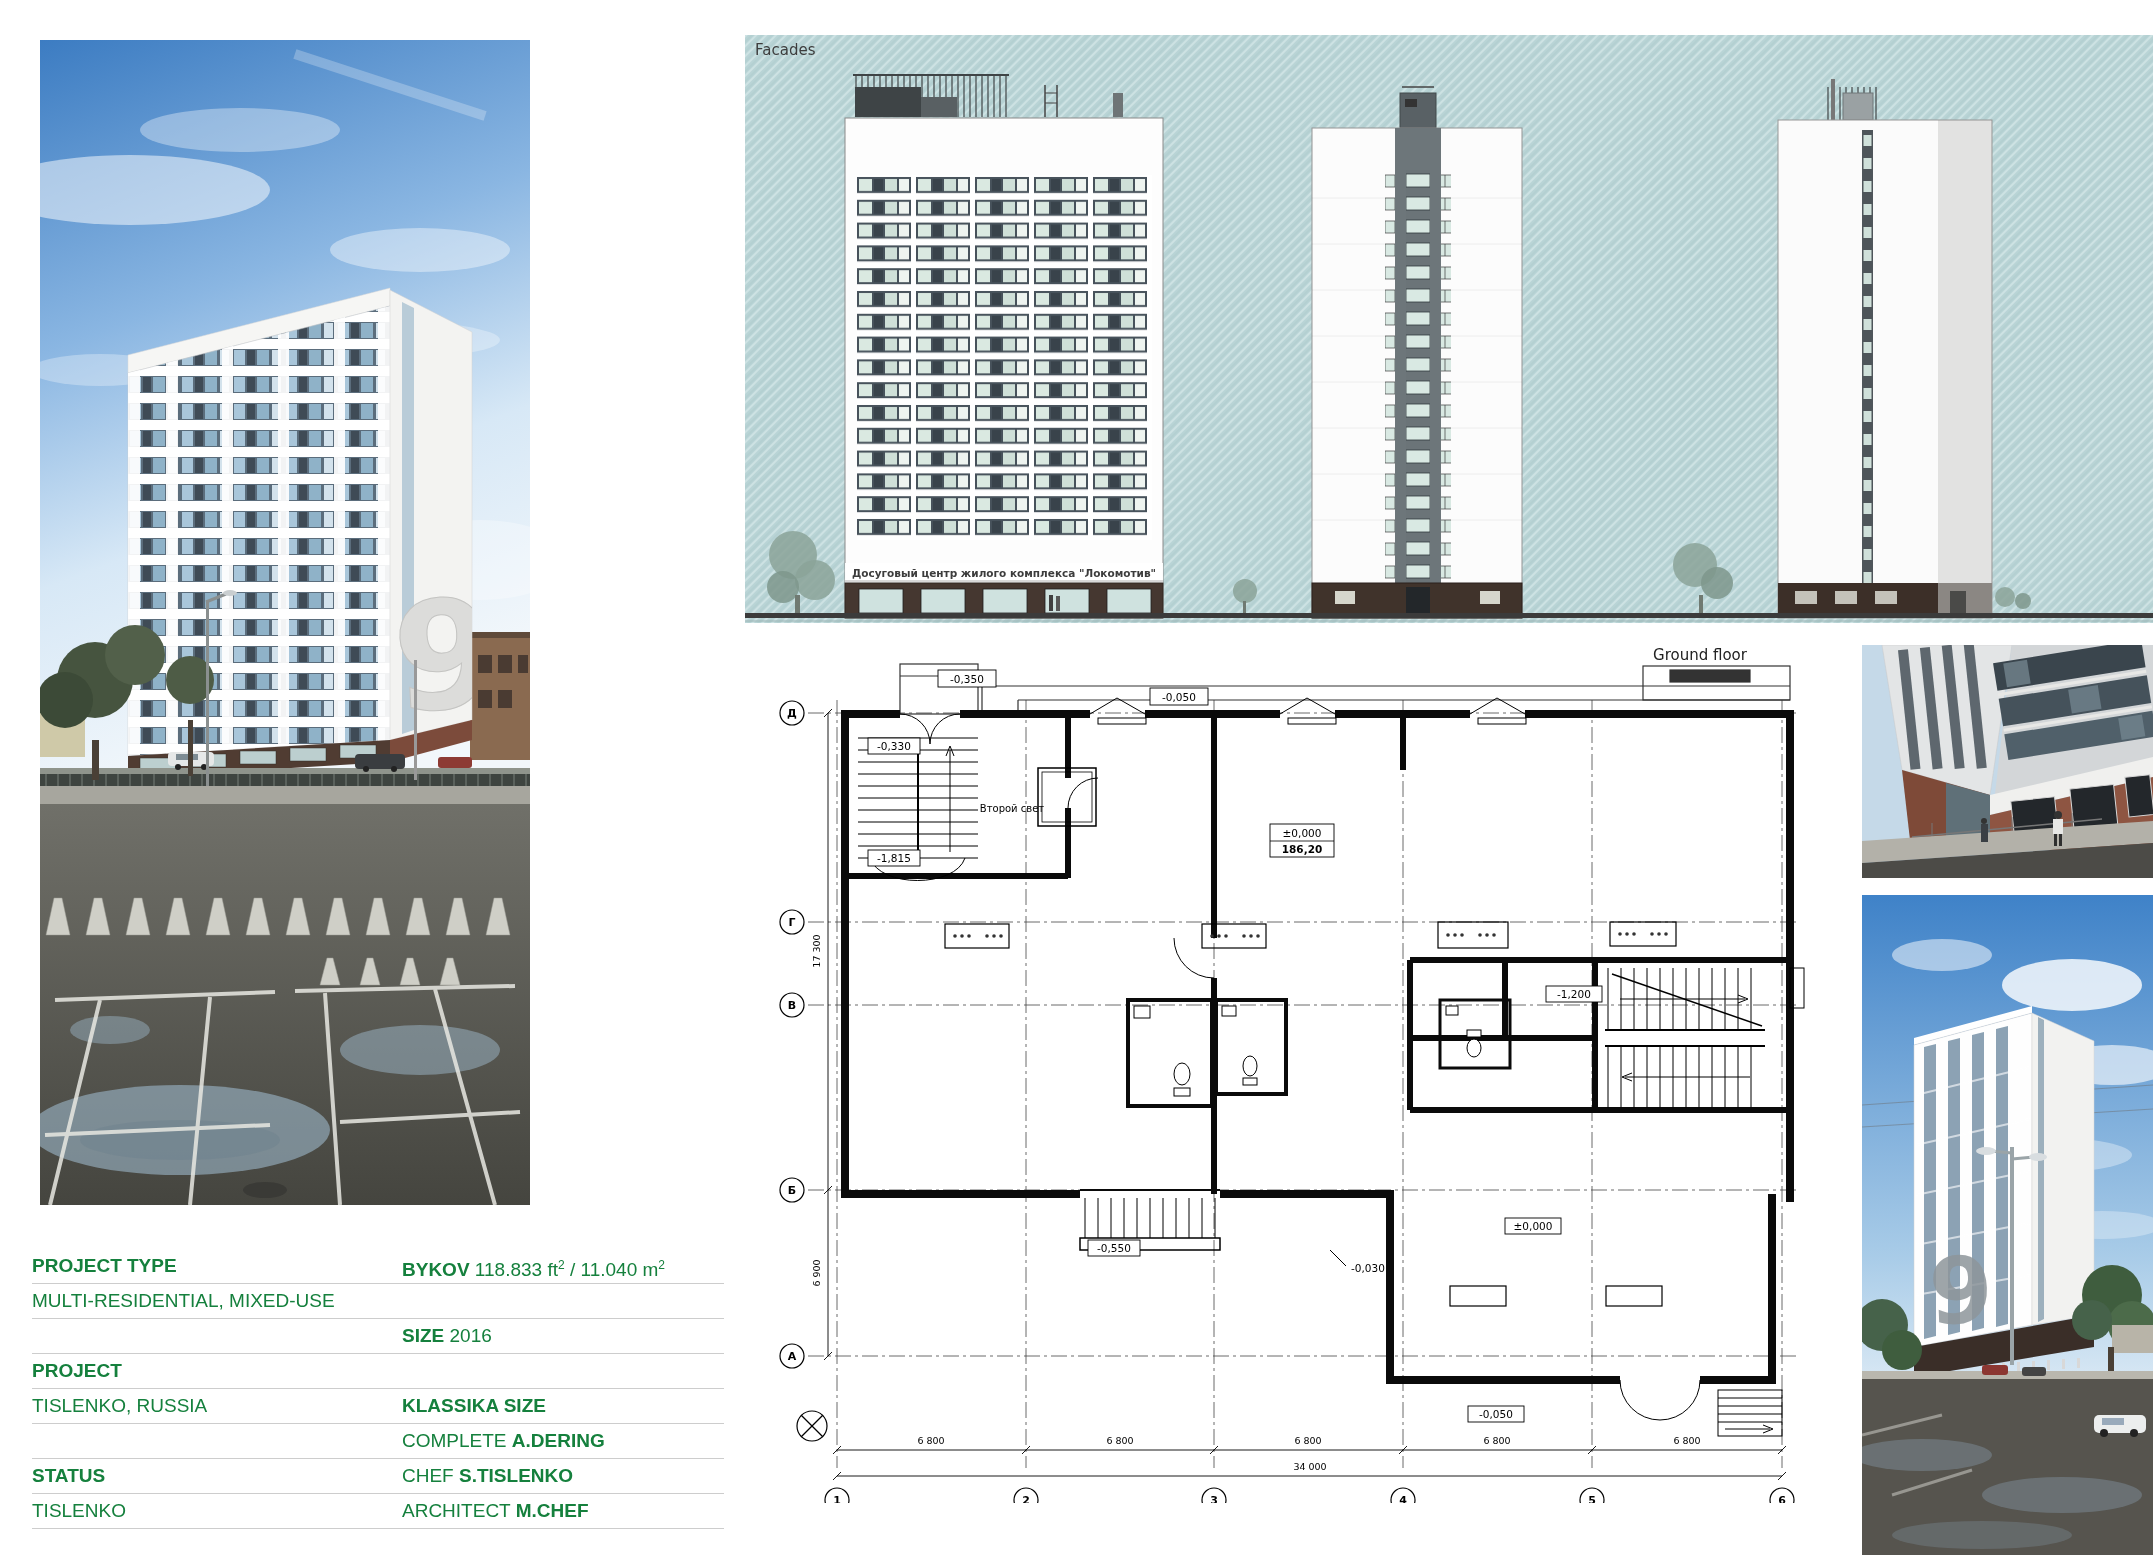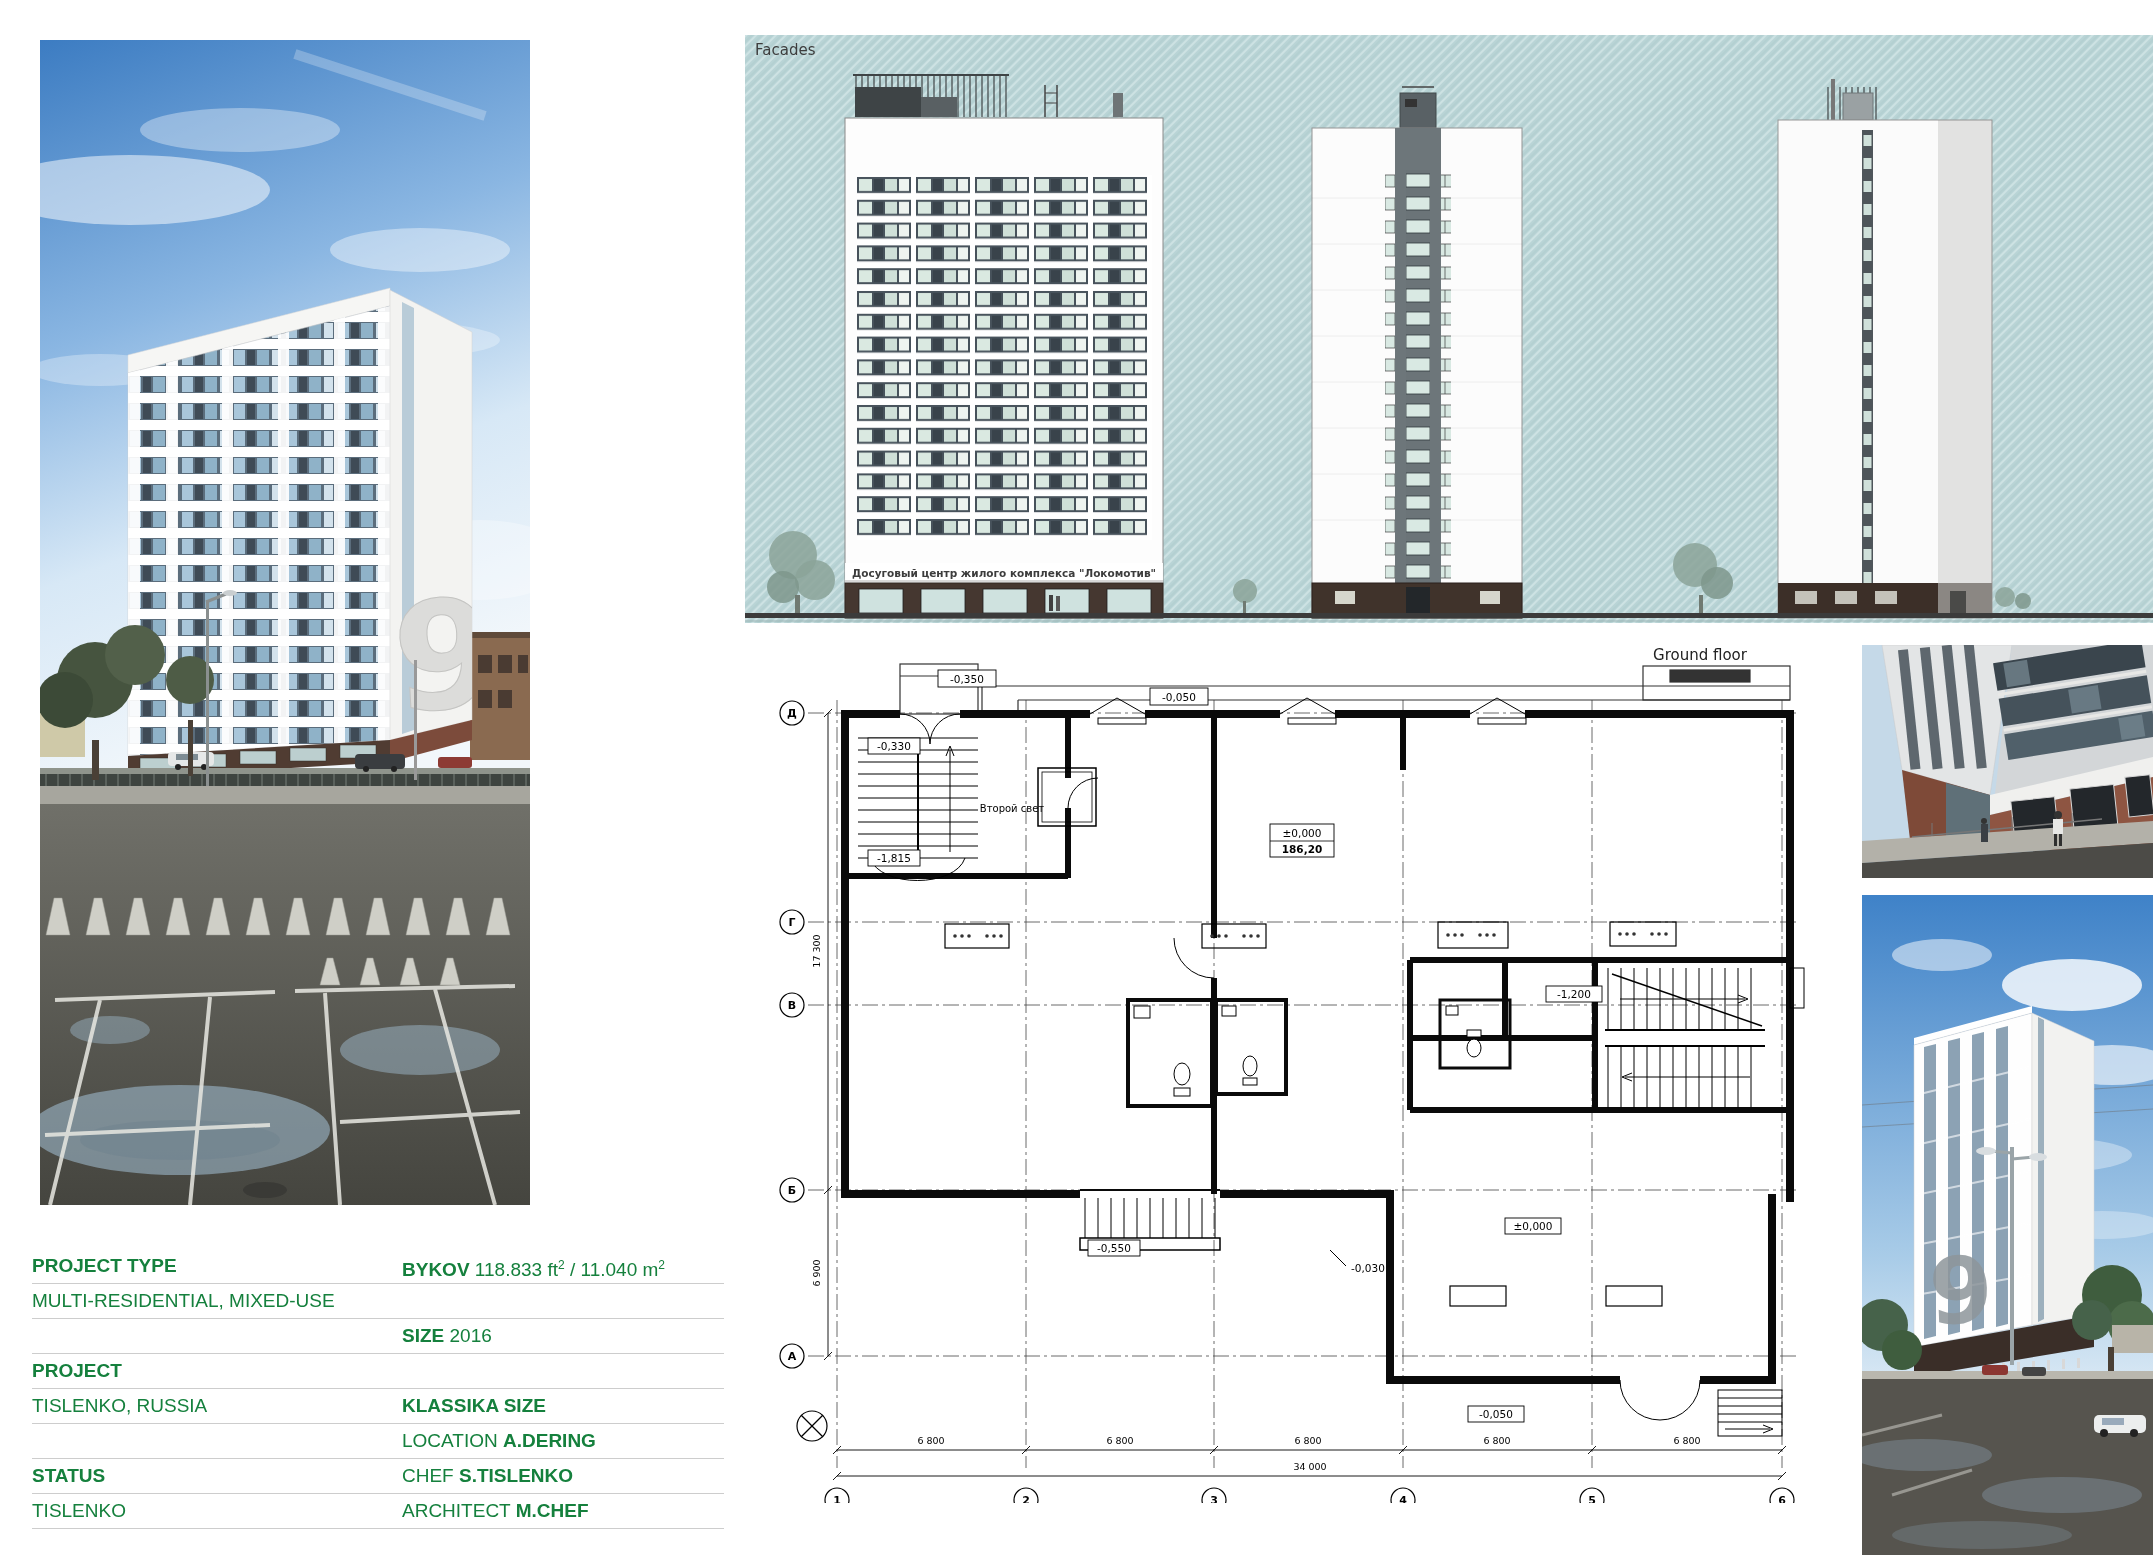--- a/index.html
+++ b/index.html
@@ -617,20 +617,20 @@
   <div class="cell"></div>
   <div class="cell"><span class="b">SIZE</span> <span>2016</span></div>
 
   <div class="cell b">PROJECT</div>
   <div class="cell"></div>
 
   <div class="cell">TISLENKO, RUSSIA</div>
   <div class="cell b">KLASSIKA SIZE</div>
 
   <div class="cell"></div>
-  <div class="cell"><span>LOCATION</span> <span class="b">A.DERING</span></div>
+  <div class="cell"><span>COMPLETE</span> <span class="b">A.DERING</span></div>
 
   <div class="cell b">STATUS</div>
   <div class="cell"><span>CHEF</span> <span class="b">S.TISLENKO</span></div>
 
   <div class="cell">TISLENKO</div>
   <div class="cell"><span>ARCHITECT</span> <span class="b">M.CHEF</span></div>
 </div>
 
 </body></html>

